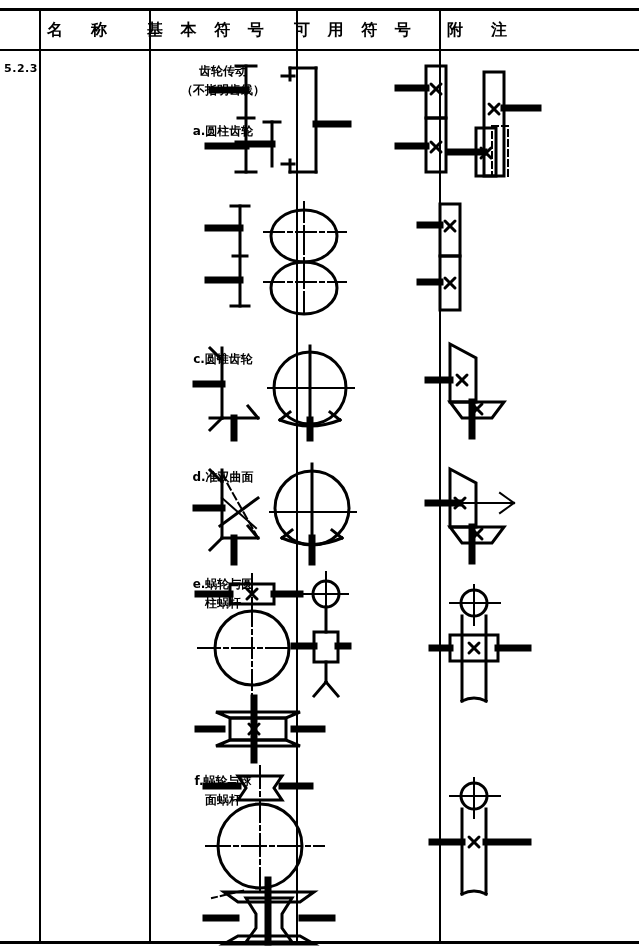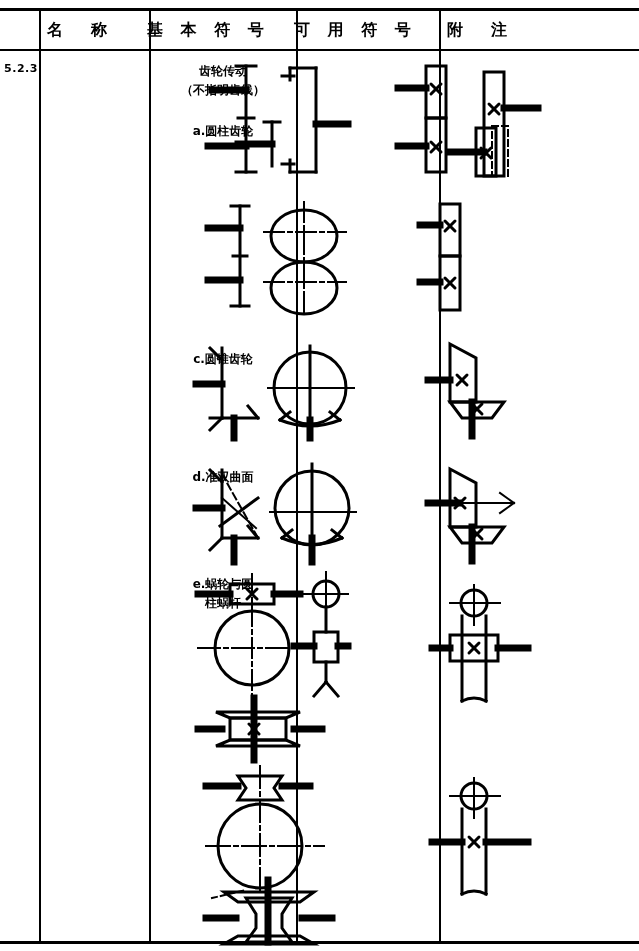--- a/index.html
+++ b/index.html
@@ -81,20 +81,24 @@
   <div class="name" style="top:350px">
     <span class="ln">c.圆锥齿轮</span>
   </div>
   <div class="name" style="top:468px">
     <span class="ln">d.准双曲面</span>
   </div>
   <div class="name" style="top:575px">
     <span class="ln">e.蜗轮与圆</span>
     <span class="ln">柱蜗杆</span>
   </div>
+  <div class="name" style="top:772px">
+    <span class="ln">f.蜗轮与球</span>
+    <span class="ln">面蜗杆</span>
+  </div>
 
   <div class="draw" style="left:198px;top:60px">
     <svg width="150" height="120" viewBox="0 0 150 120">
       <g stroke="#000" fill="none" stroke-linecap="square">
 
         <line x1="48" y1="6" x2="48" y2="112" stroke-width="3"></line>
         <line x1="38" y1="6" x2="58" y2="6" stroke-width="3"></line>
         <line x1="38" y1="112" x2="58" y2="112" stroke-width="3"></line>
         <line x1="40" y1="58" x2="56" y2="58" stroke-width="3"></line>
 

